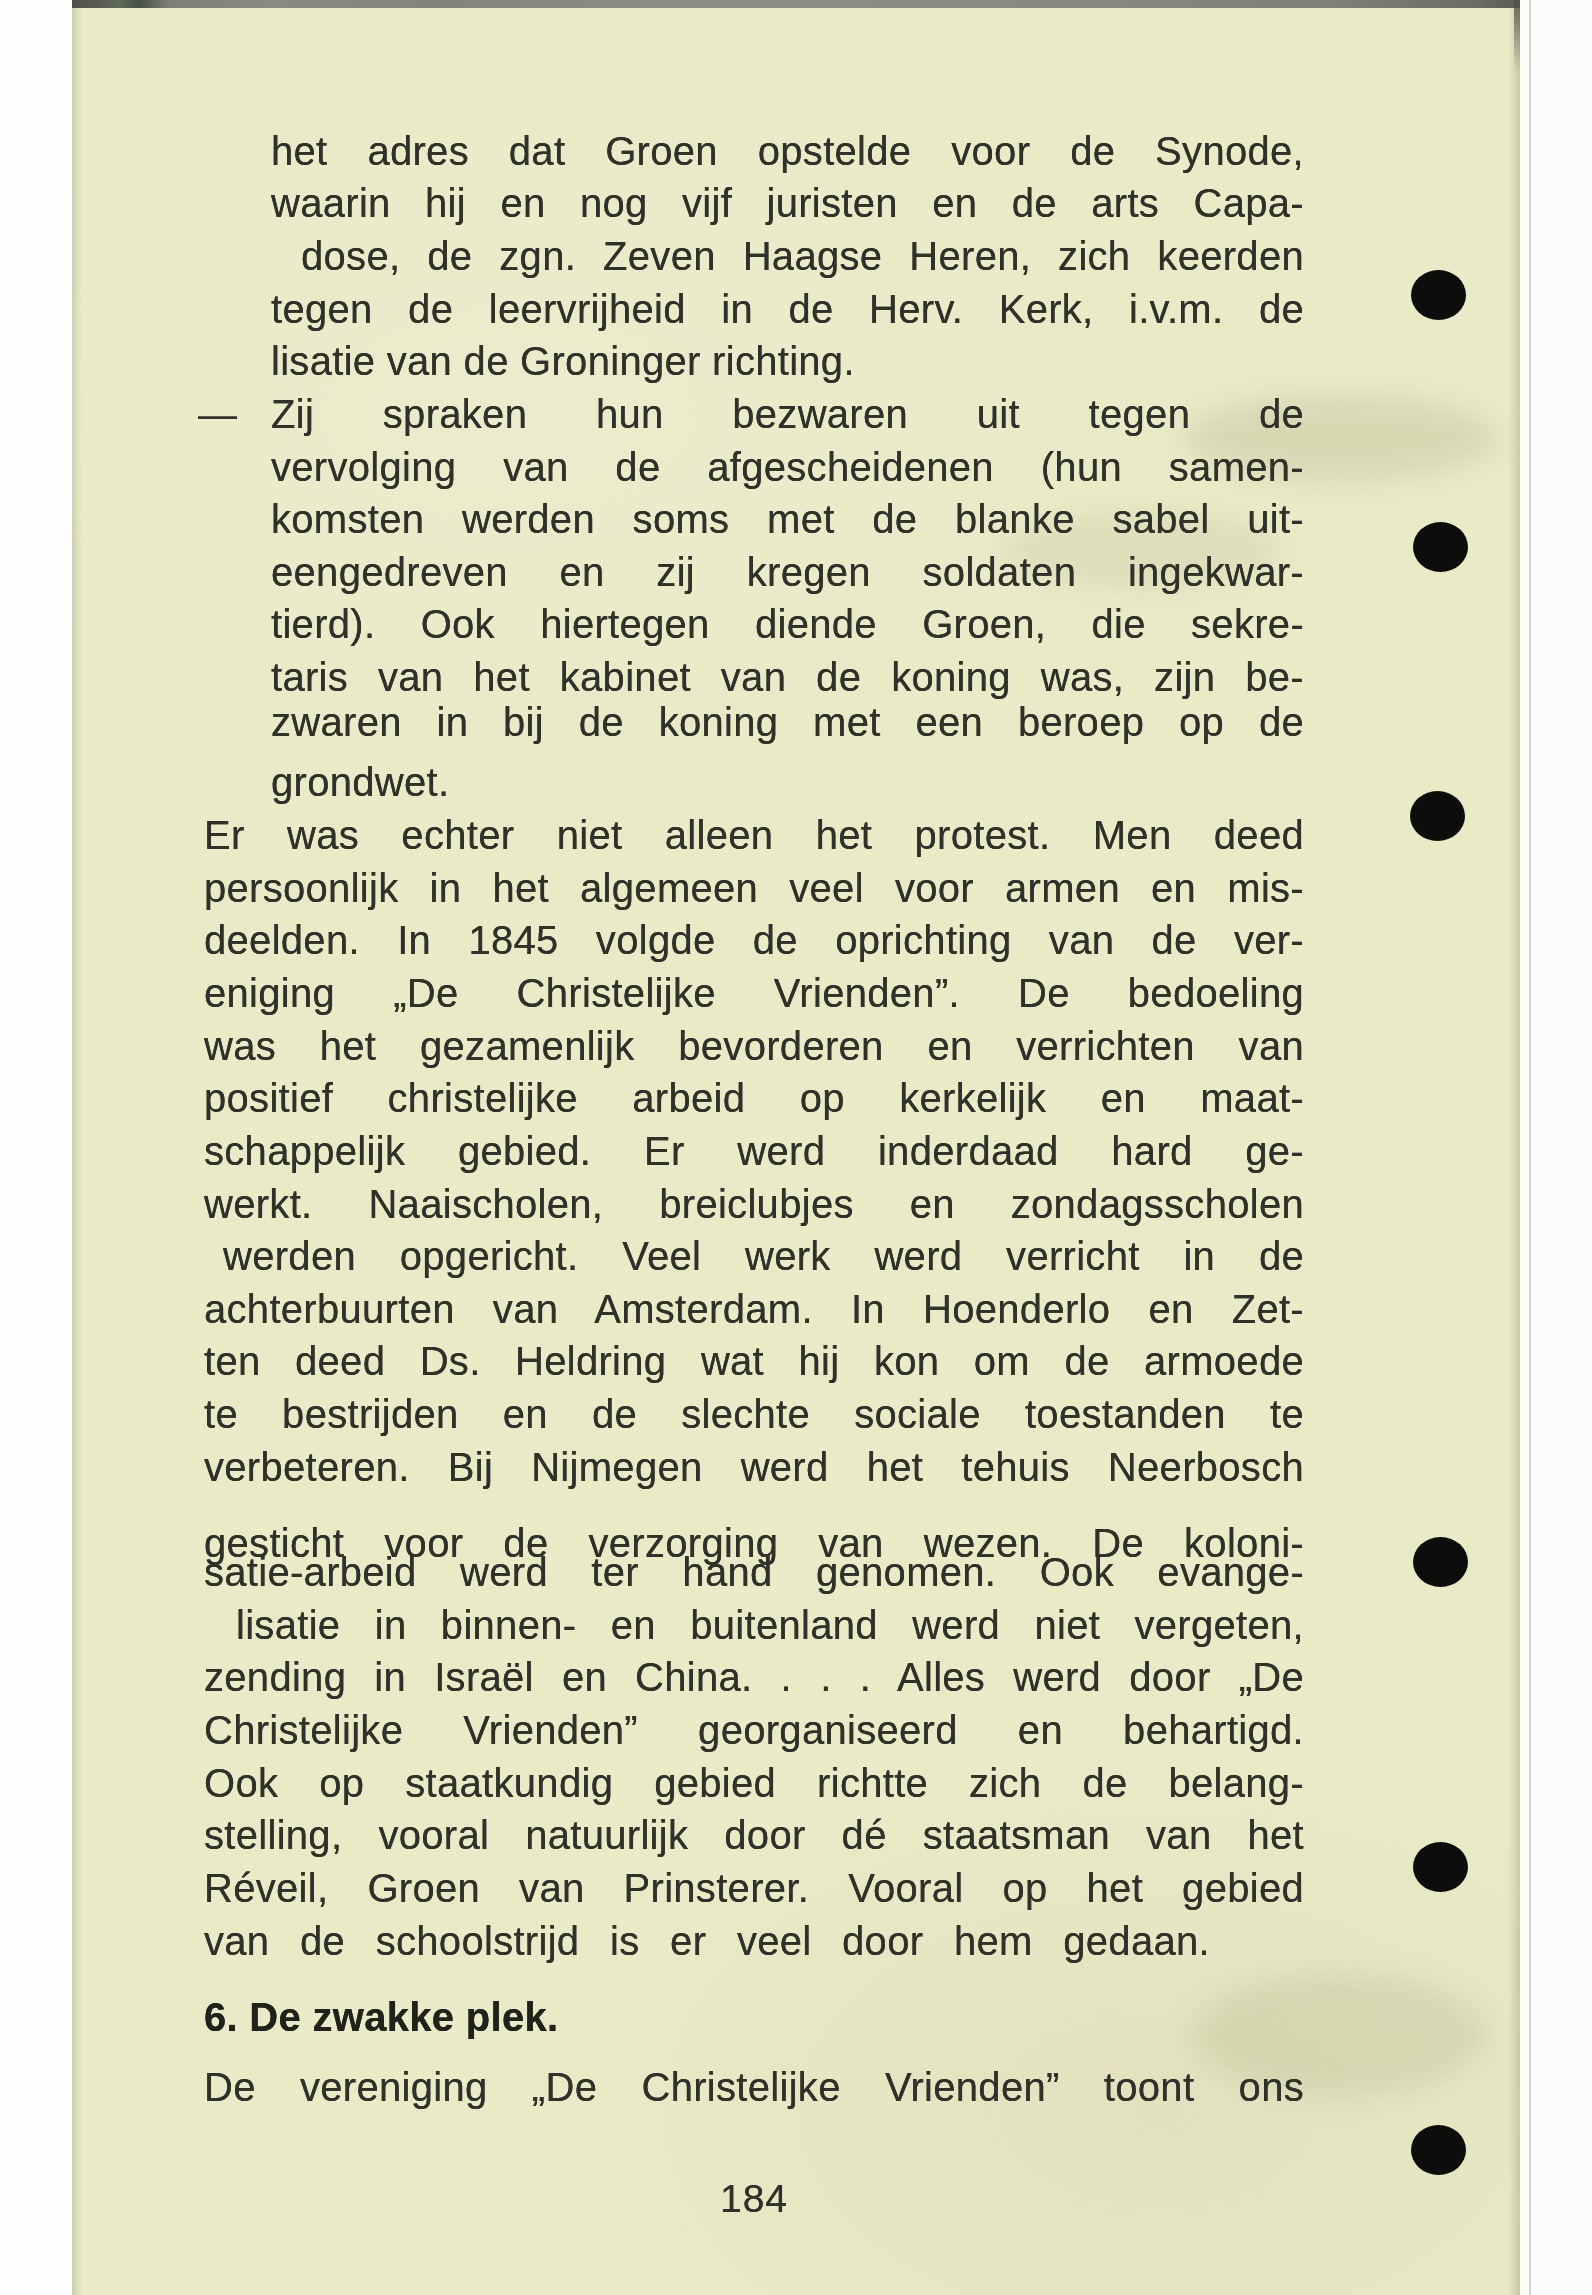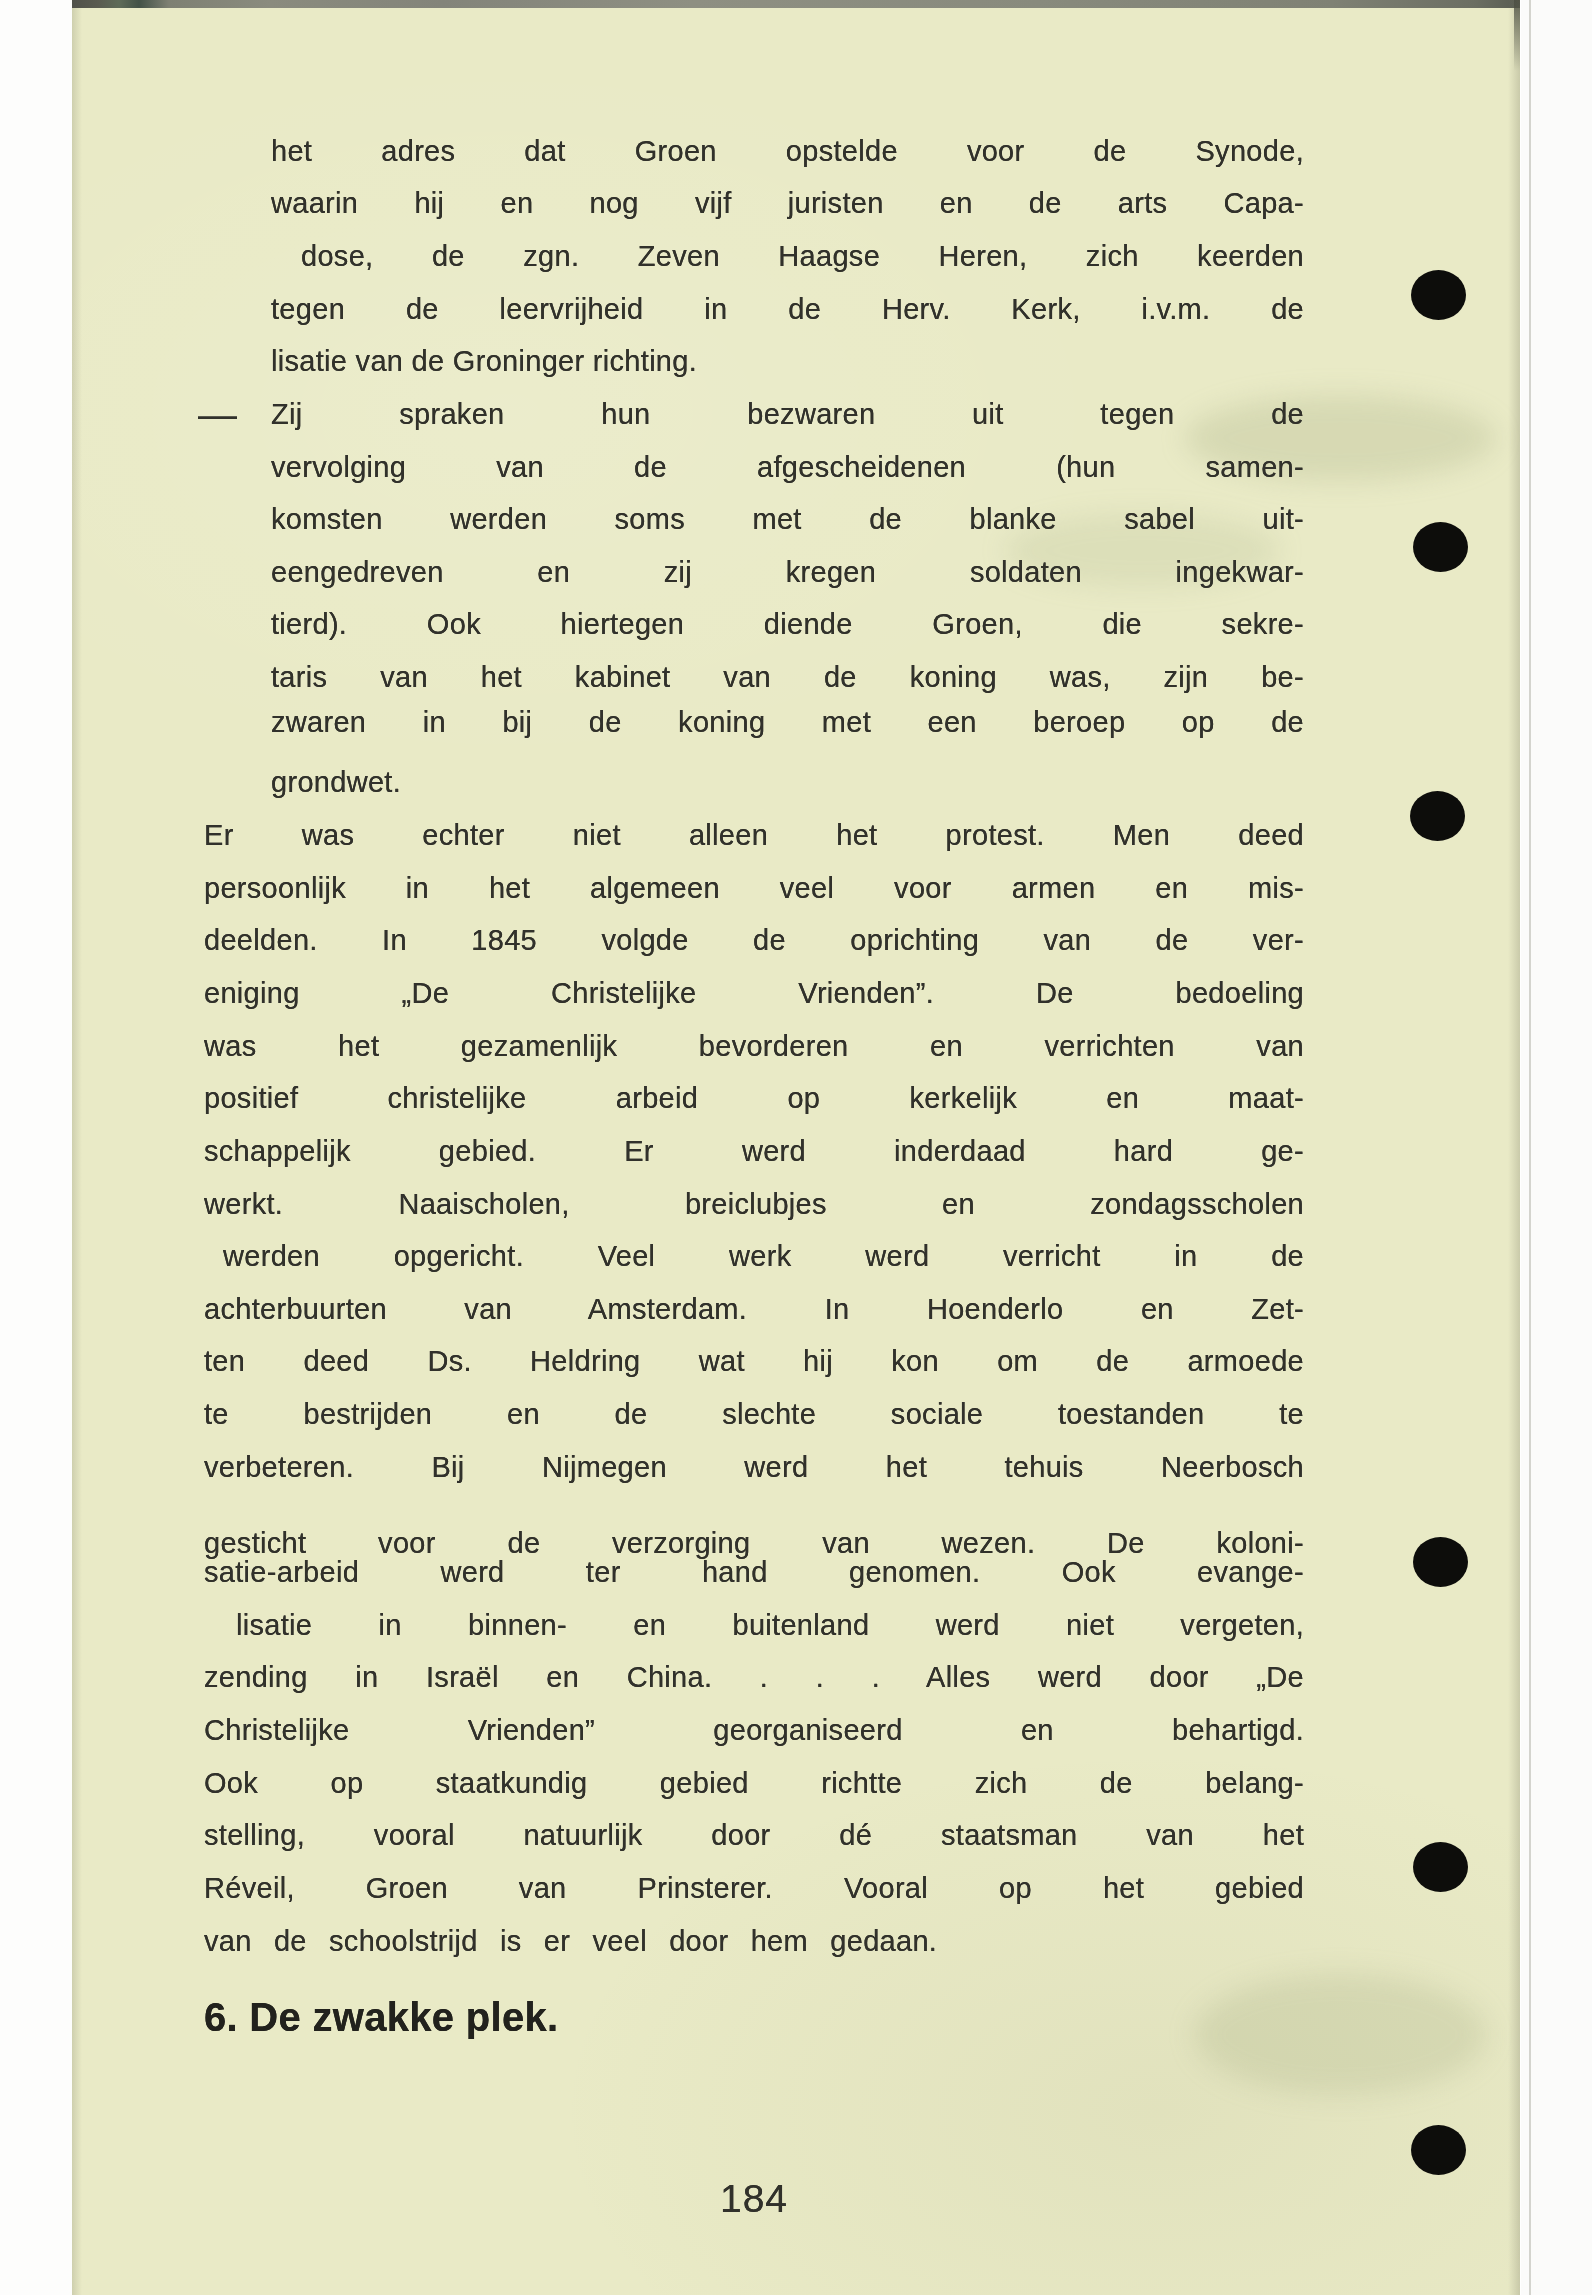--- a/index.html
+++ b/index.html
@@ -34,21 +34,21 @@
   }
   .page-right-shadow{
     position:absolute;top:0;right:0;bottom:0;width:12px;
     background:linear-gradient(270deg, rgba(110,110,88,0.26), rgba(110,110,88,0));
   }
   .ghost{position:absolute;filter:blur(13px);border-radius:50%;}
   .g1{left:1113px;top:395px;width:311px;height:86px;background:rgba(150,158,116,0.22);}
   .g2{left:932px;top:514px;width:276px;height:73px;background:rgba(150,158,116,0.15);}
   .g3{left:1122px;top:1974px;width:293px;height:121px;background:rgba(150,158,116,0.20);}
   .line{
-    position:absolute;right:216px;font-size:29px;line-height:47px;height:49px;overflow:hidden;
+    position:absolute;right:216px;font-size:40px;line-height:47px;height:49px;overflow:hidden;
     color:var(--ink,#31312b);letter-spacing:0.3px;text-shadow:0 0 0.4px currentColor;
     white-space:normal;
   }
   .line.j{text-align:justify;}
   .line.j::after{content:"";display:inline-block;width:100%;height:0;vertical-align:top;}
   .line.wide{word-spacing:0.48em;}
   .dash{
     position:absolute;left:126px;font-size:39px;line-height:47px;
     color:var(--ink,#31312b);text-shadow:0 0 0.4px currentColor;
   }
@@ -113,20 +113,21 @@
         <div class="line j" style="left: 132px; top: 1602px; margin-left: 32px;">lisatie in binnen- en buitenland werd niet vergeten,</div>
         <div class="line j" style="left: 132px; top: 1654px;">zending in Israël en China. . . . Alles werd door „De</div>
         <div class="line j" style="left: 132px; top: 1707px;">Christelijke Vrienden” georganiseerd en behartigd.</div>
         <div class="line j" style="left: 132px; top: 1760px;">Ook op staatkundig gebied richtte zich de belang-</div>
         <div class="line j" style="left: 132px; top: 1812px;">stelling, vooral natuurlijk door dé staatsman van het</div>
         <div class="line j" style="left: 132px; top: 1865px;">Réveil, Groen van Prinsterer. Vooral op het gebied</div>
         <div class="line wide" style="left: 132px; top: 1918px;">van de schoolstrijd is er veel door hem gedaan.</div>
       </div>
 
     <h2 class="heading">6. De zwakke plek.</h2>
+    <div class="line j closing">De vereniging „De Christelijke Vrienden” toont ons</div>
     <div class="pagenum">184</div>
 
     <div id="holes">
         <div class="hole" style="left: 1339px; top: 270px;"></div>
         <div class="hole" style="left: 1341px; top: 522px;"></div>
         <div class="hole" style="left: 1338px; top: 791px;"></div>
         <div class="hole" style="left: 1341px; top: 1537px;"></div>
         <div class="hole" style="left: 1341px; top: 1842px;"></div>
         <div class="hole" style="left: 1339px; top: 2125px;"></div>
       </div>

